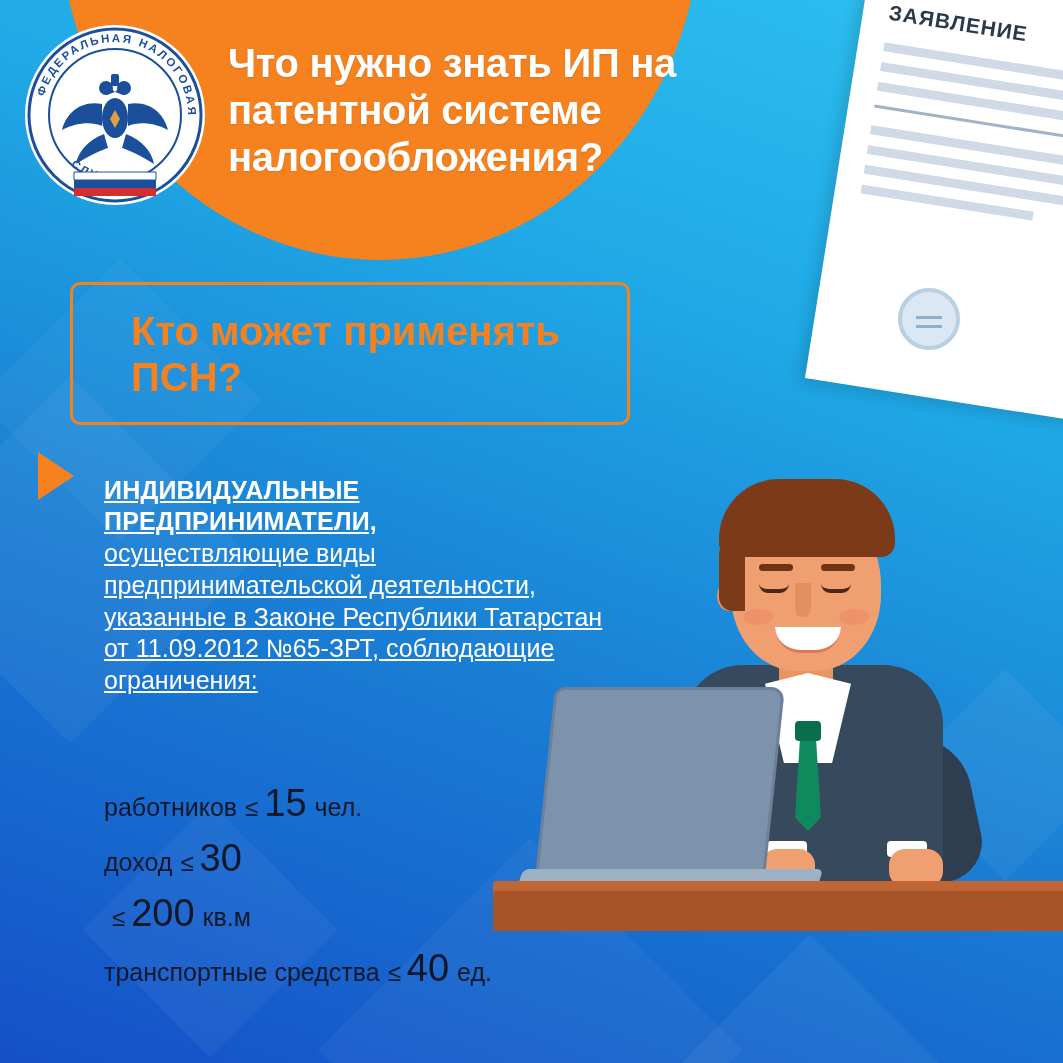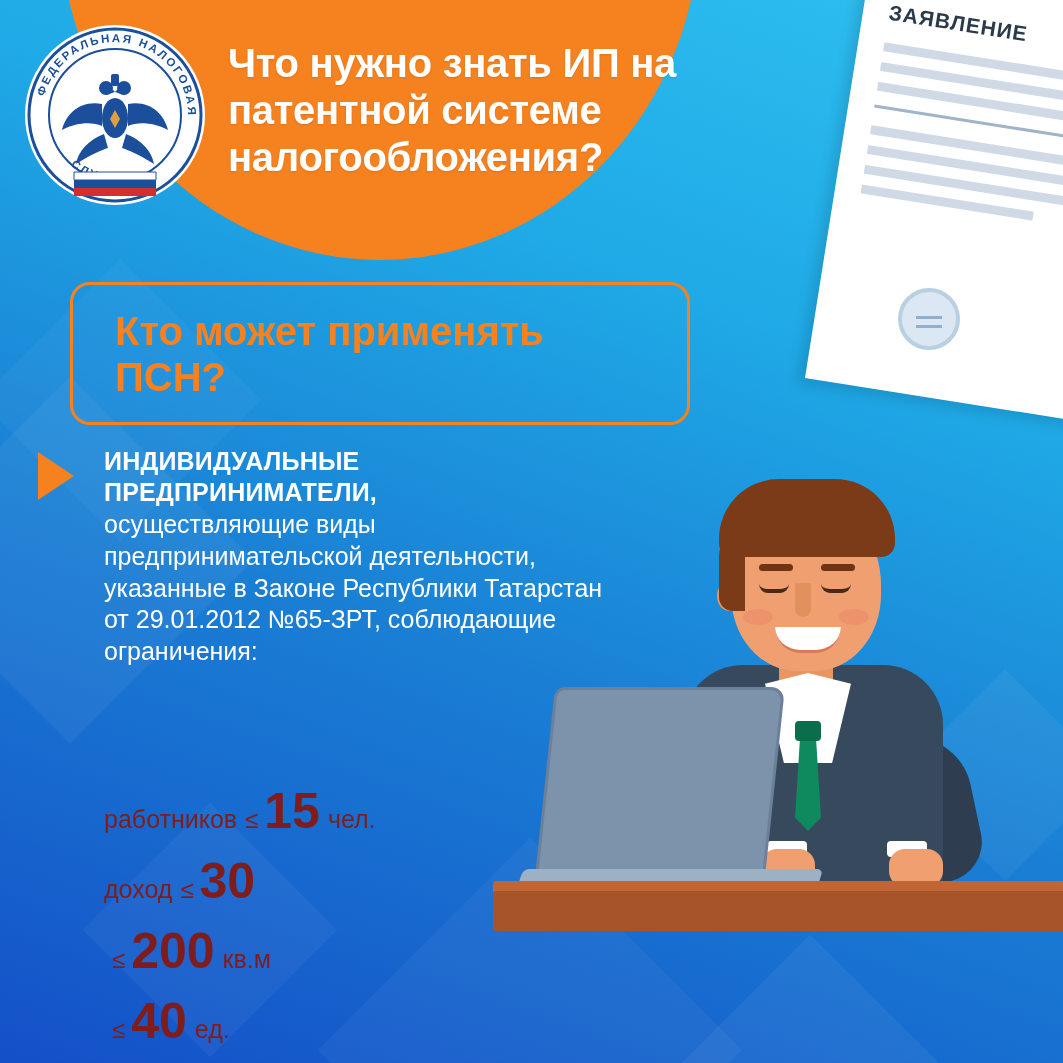--- a/index.html
+++ b/index.html
@@ -56,27 +56,27 @@
     font-weight:bold;
     line-height:1.18;
     letter-spacing:-0.3px;
     text-shadow:0 1px 2px rgba(0,0,0,0.10);
   }
 
   
   .question-box {
     position:absolute;
     left:70px; top:282px;
-    width:620px; height:143px;
+    width:560px; height:143px;
     border:3px solid #f5811f;
-    border-radius:20px;
+    border-radius:10px;
     z-index:6;
     display:flex;
     align-items:center;
-    padding:0 42px;
+    padding:0 58px;
   }
   .question-text {
     color:#f5811f;
     font-size:40px;
     font-weight:bold;
     line-height:1.15;
   }
 
   
   .arrow {
@@ -85,54 +85,55 @@
     width:0; height:0;
     border-left:36px solid #f5811f;
     border-top:24px solid transparent;
     border-bottom:24px solid transparent;
     z-index:6;
   }
 
   
   .body-block {
     position:absolute;
-    left:104px; top:446px;
+    left:104px; top:475px;
     width:520px;
     z-index:6;
     color:#ffffff;
+    text-decoration:underline;
   }
   .body-strong {
     font-size:25px;
     font-weight:bold;
     line-height:1.22;
     letter-spacing:0.2px;
   }
   .body-text {
     font-size:25px;
     line-height:1.27;
     margin-top:2px;
   }
 
   
   .limits {
     position:absolute;
     left:104px; top:782px;
     z-index:6;
-    color:#7f1d1d;
+    color:#0f172a;
   }
   .limit-row {
     display:flex;
     align-items:baseline;
     margin-bottom:12px;
     font-size:25px;
     white-space:nowrap;
   }
   .limit-label { font-size:25px; }
   .limit-sign  { font-size:24px; margin:0 4px 0 8px; }
-  .limit-value { font-size:50px; font-weight:bold; margin:0 8px 0 2px; }
+  .limit-value { font-size:38px; font-weight:normal; margin:0 8px 0 2px; }
   .limit-unit  { font-size:25px; }
 
   
   .doc {
     position:absolute;
     left:836px; top:-16px;
     width:300px; height:420px;
     background:#ffffff;
     transform:rotate(9deg);
     box-shadow:-6px 6px 14px rgba(0,0,0,0.13);
@@ -425,41 +426,42 @@
 <h1 class="header-title">Что нужно знать ИП на патентной системе налогообложения?</h1>
 
 <div class="question-box">
   <div class="question-text">Кто может применять ПСН?</div>
 </div>
 
 <div class="arrow"></div>
 
 <div class="body-block">
   <div class="body-strong">ИНДИВИДУАЛЬНЫЕ ПРЕДПРИНИМАТЕЛИ,</div>
-  <div class="body-text">осуществляющие виды предпринимательской деятельности, указанные в Законе Республики Татарстан от 29.01.2012 №65-ЗРТ, соблюдающие ограничения:</div>
+  <div class="body-text">осуществляющие виды предпринимательской деятельности, указанные в Законе Республики Татарстан от 11.09.2012 №65-ЗРТ, соблюдающие ограничения:</div>
 </div>
 
 <div class="limits">
   <div class="limit-row">
     <span class="limit-label">работников</span>
     <span class="limit-sign">≤</span>
     <span class="limit-value">15</span>
     <span class="limit-unit">чел.</span>
   </div>
   <div class="limit-row">
     <span class="limit-label">доход</span>
     <span class="limit-sign">≤</span>
     <span class="limit-value">30</span>
   </div>
   <div class="limit-row">
     <span class="limit-sign">≤</span>
     <span class="limit-value">200</span>
     <span class="limit-unit">кв.м</span>
   </div>
   <div class="limit-row">
+    <span class="limit-label">транспортные средства</span>
     <span class="limit-sign">≤</span>
     <span class="limit-value">40</span>
     <span class="limit-unit">ед.</span>
   </div>
 </div>
 
 <div class="scene">
   <div class="arm-left"></div>
   <div class="arm-right"></div>
   <div class="torso"></div>

